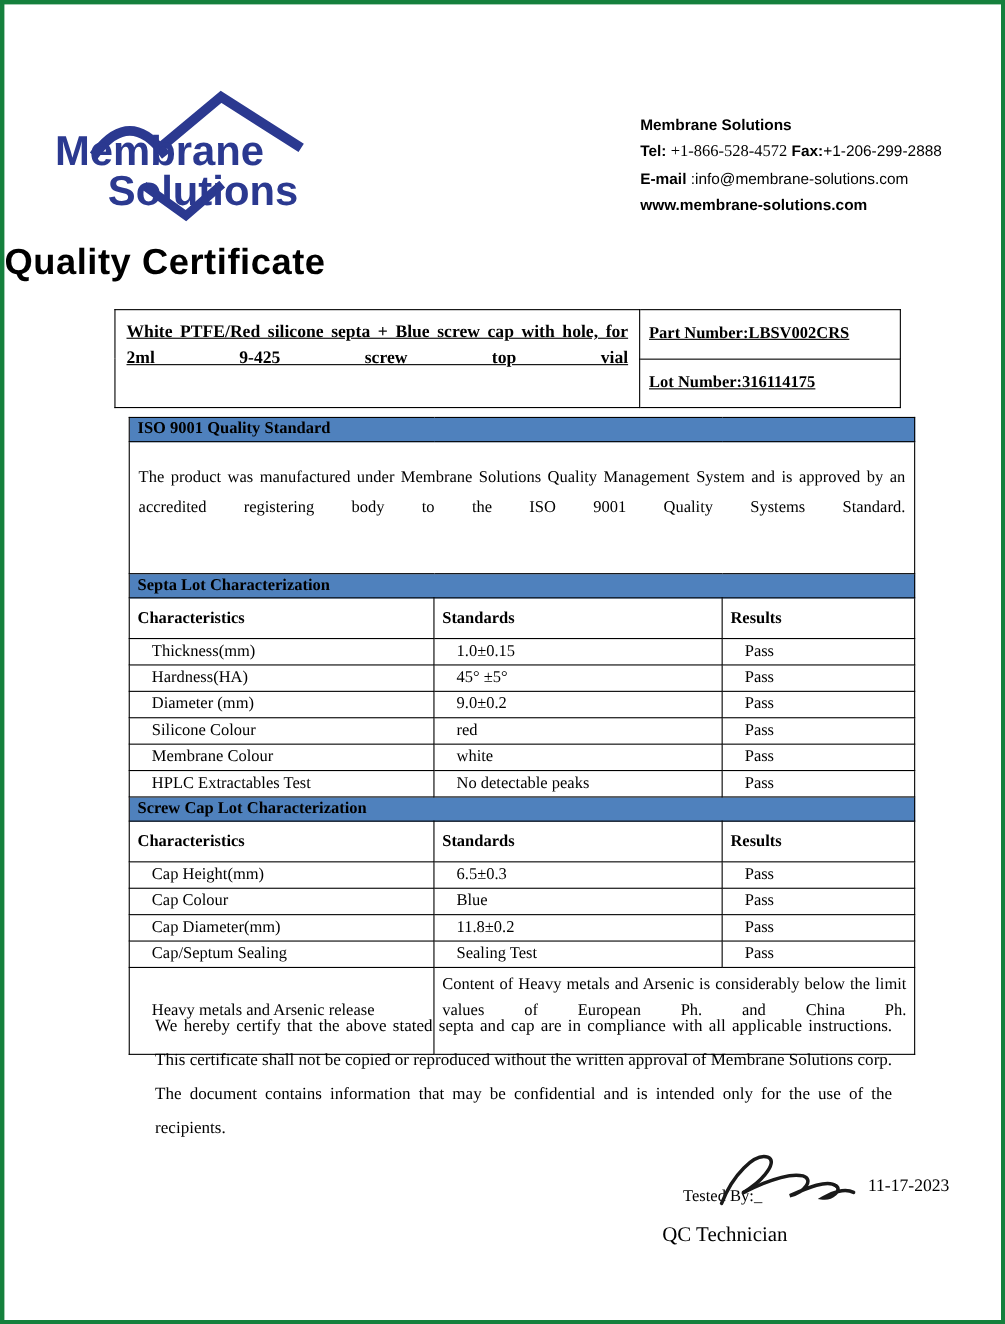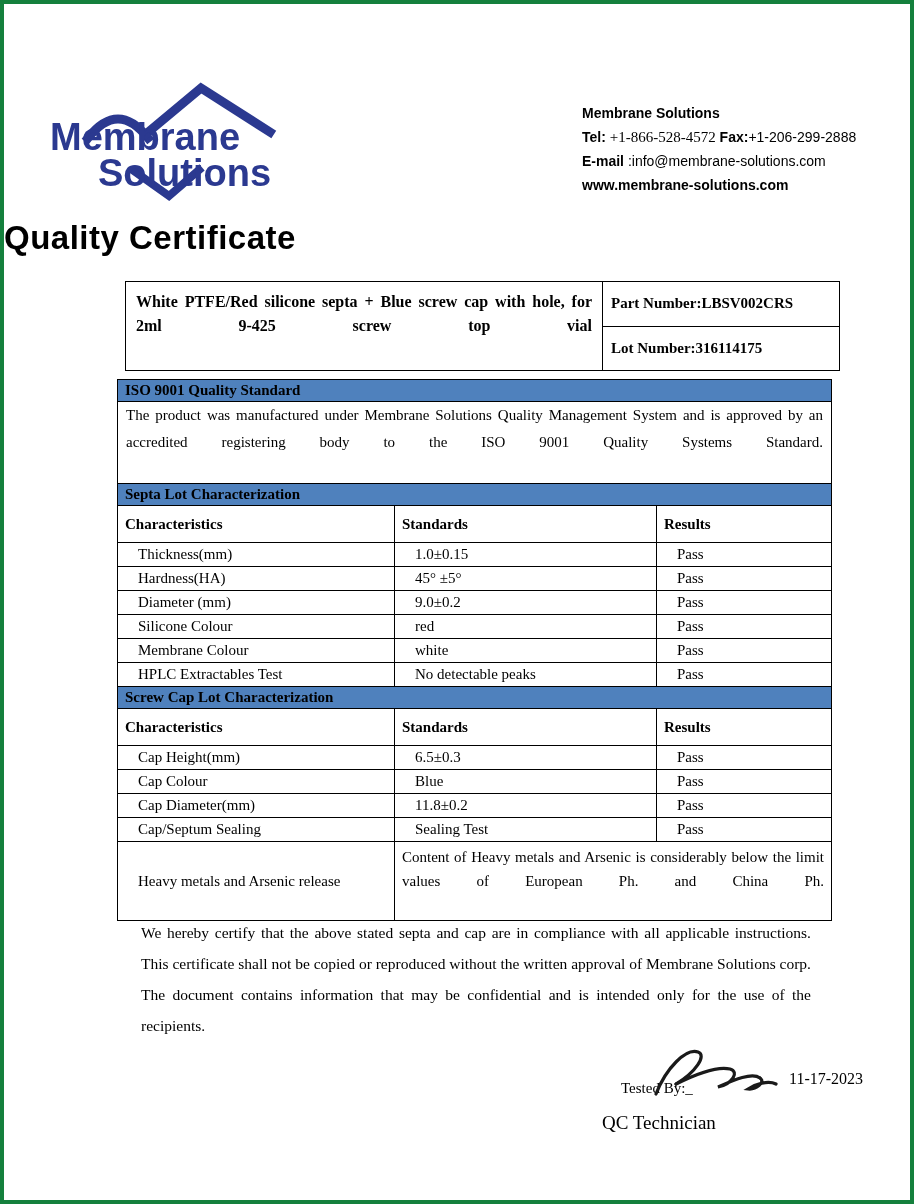--- a/index.html
+++ b/index.html
@@ -22,35 +22,35 @@
              font-family: "Liberation Sans", sans-serif; font-size: 14px; line-height: 24px; }
   .contact .b { font-weight: bold; }
   .contact .serifnum { font-family: "Liberation Serif", serif; font-size: 15px; }
 
   .doc-title { position: absolute; left: 0; top: 215px; width: 914px;
                font-family: "Liberation Sans", sans-serif;
                font-weight: bold; font-size: 33px; letter-spacing: 0.5px; }
 
   
   table { border-collapse: collapse; }
-  .product-table { position: absolute; left: 121px; top: 277px; width: 714px; table-layout: fixed; }
+  .product-table { position: absolute; left: 100px; top: 277px; width: 714px; table-layout: fixed; text-decoration: underline; }
   .product-table td { border: 1px solid #000; vertical-align: middle; }
   .prod-desc { width: 477px; font-weight: bold; font-size: 16px;
                padding: 8px 10px; text-align: justify; line-height: 24px; }
   .prod-desc:after { content: ""; display: inline-block; width: 100%; }
   .prod-num { width: 237px; font-weight: bold; font-size: 15px; padding: 6px 8px; height: 41px; }
 
   
   .main-table { position: absolute; left: 113px; top: 375px; width: 714px; table-layout: fixed; }
   .main-table td { border: 1px solid #000; font-size: 15px; vertical-align: middle; }
   .band { background: #4F81BD; font-weight: bold; padding: 2px 7px; height: 18px; }
   .hdr  { font-weight: bold; padding: 2px 7px; height: 37px; }
   .cell { padding: 2px 20px; height: 24px; }
   .c1 { width: 277px; } .c2 { width: 262px; } .c3 { width: 175px; }
-  .iso-text { padding: 0 8px; line-height: 27px; text-align: justify; }
+  .iso-text { padding: 19px 8px; line-height: 27px; text-align: justify; }
   .iso-text:after { content: ""; display: inline-block; width: 100%; }
   .just { text-align: justify; line-height: 24px; padding: 3px 7px; }
   .just:after { content: ""; display: inline-block; width: 100%; }
   .two-line { vertical-align: top; padding-top: 3px; }
 
   
   .certify { position: absolute; left: 137px; top: 913px; width: 670px;
              font-size: 15.5px; line-height: 31px; text-align: justify; }
   .certify:after { content: ""; display: inline-block; width: 100%; }
 

